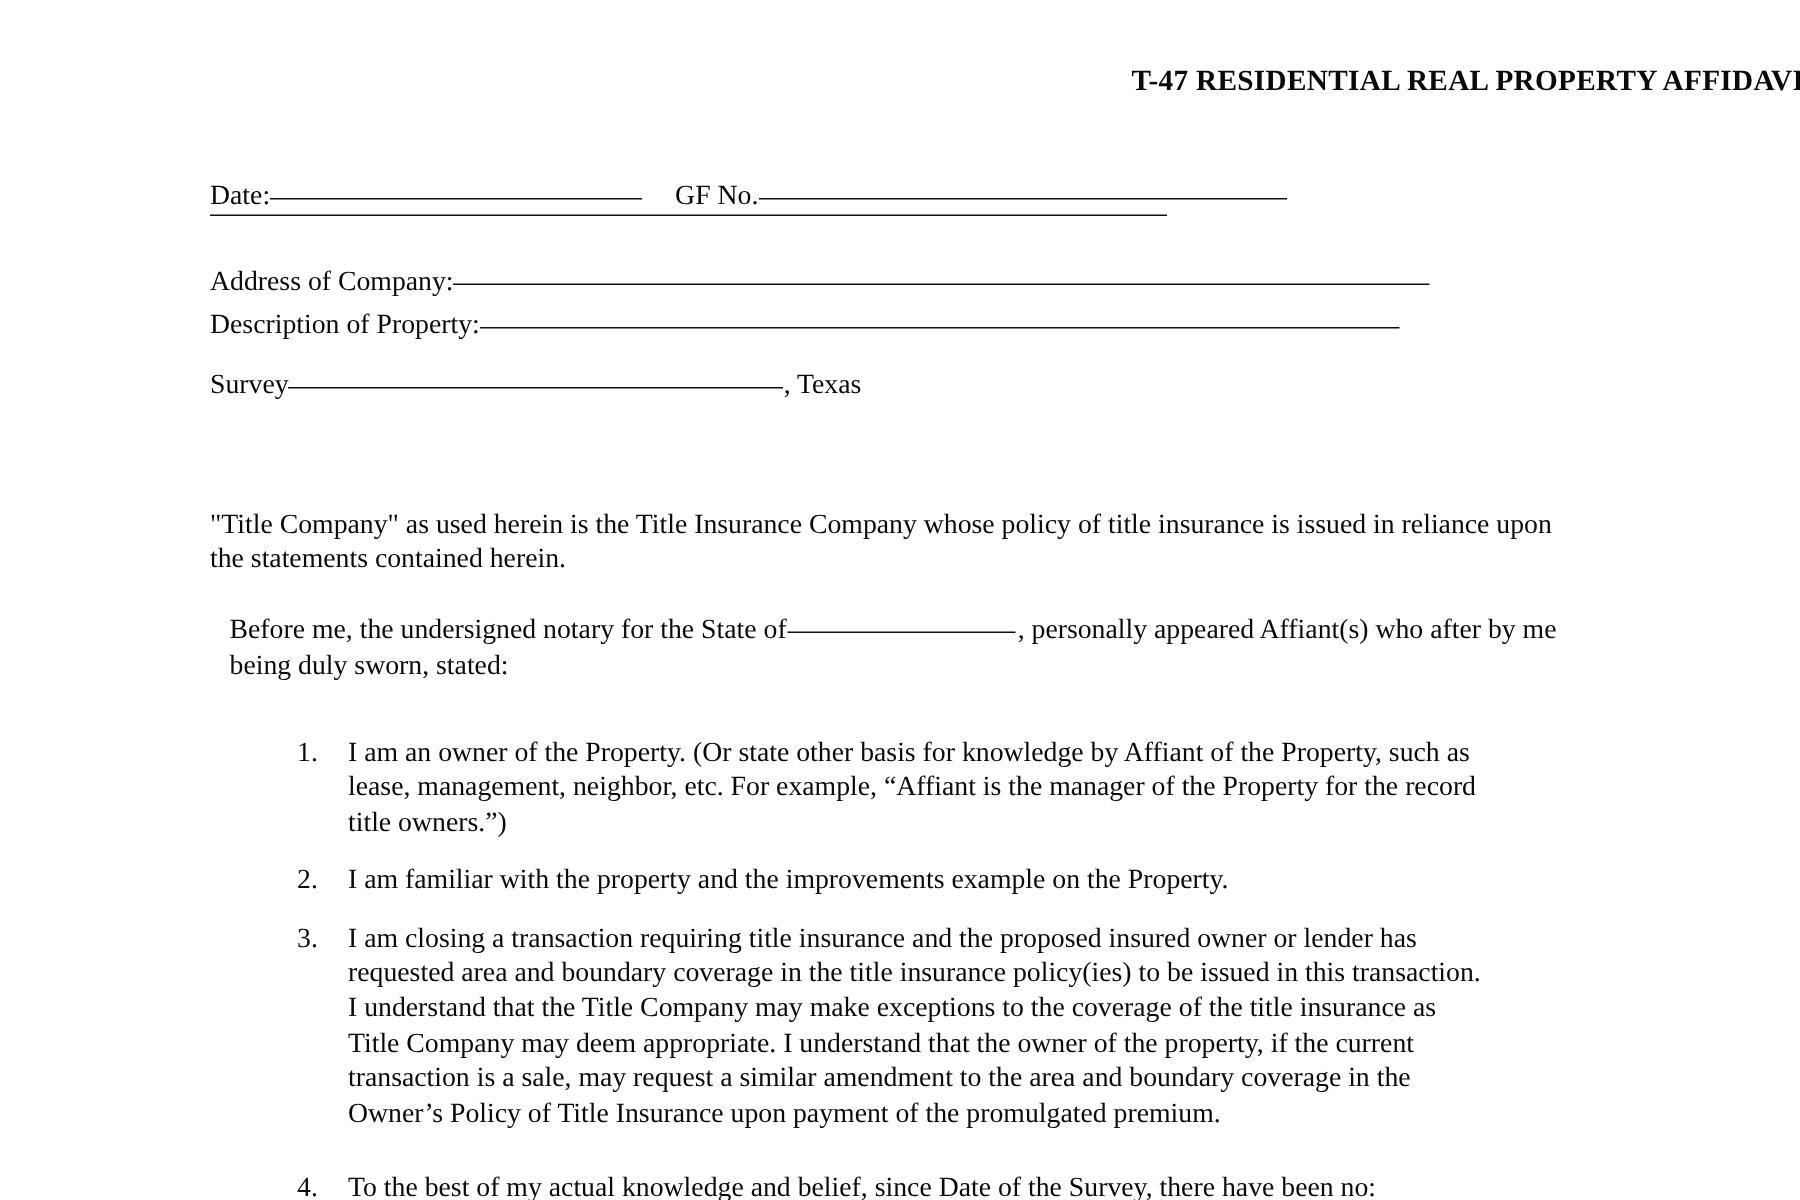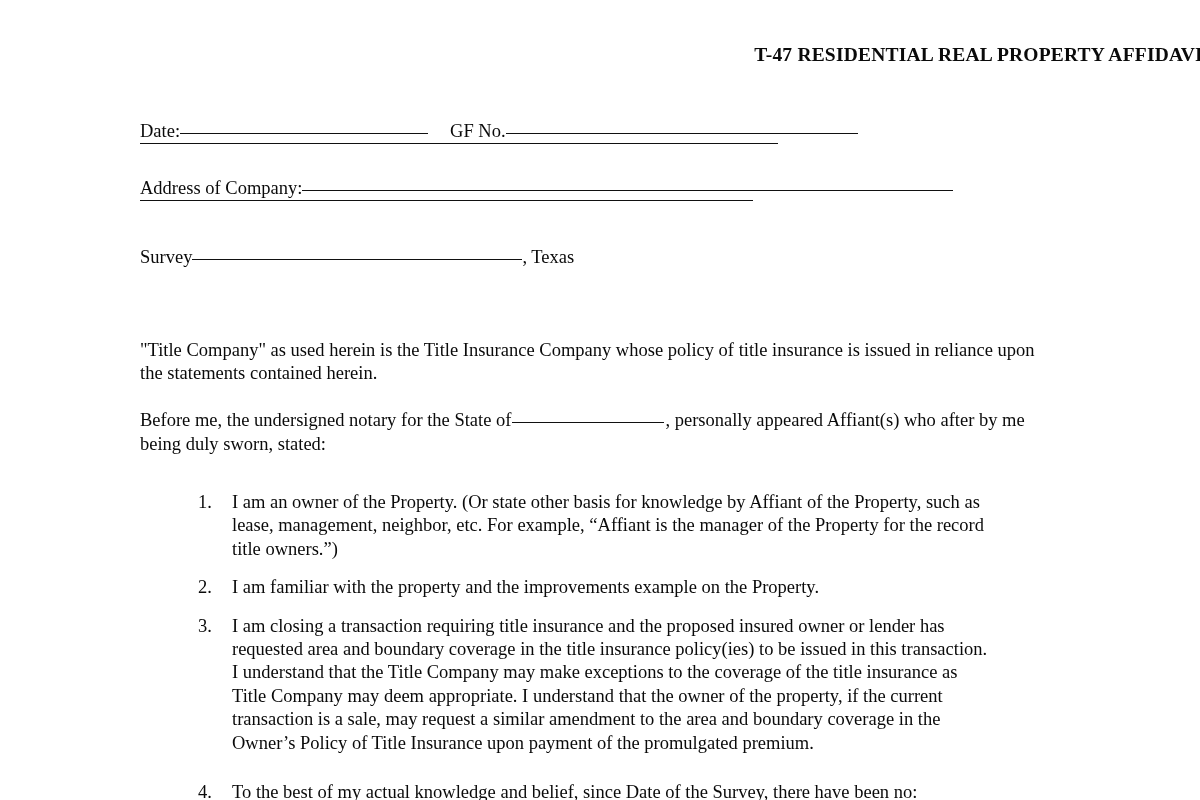--- a/index.html
+++ b/index.html
@@ -90,21 +90,21 @@
     position: absolute;
     top: 339px;
     left: 140px;
     width: 912px;
     font-size: 18.5px;
     line-height: 23.4px;
   }
   .para {
     margin: 0 0 23.4px 0;
   }
-  .para:last-child { margin-bottom: 0; }
+  .para:last-child { margin-bottom: 0; margin-left: 13px; }
 
   .inline-rule {
     display: inline-block;
     width: 152px;
     border-bottom: 1.6px solid #111111;
     height: 0;
     position: relative;
     top: -3px;
     margin: 0 1px;
   }
@@ -167,20 +167,21 @@
     <div class="form-row">
       <span class="rule w-name"></span>
     </div>
 
     <div class="form-row">
       <span class="form-label">Address of Company:</span>
       <span class="rule w-address"></span>
     </div>
 
     <div class="form-row">
+      <span class="form-label">Description of Property:</span>
       <span class="rule w-desc"></span>
     </div>
 
     <div class="form-row">
       <span class="form-label">Survey</span>
       <span class="rule w-county"></span>
       <span class="after-rule">, Texas</span>
     </div>
 
 

